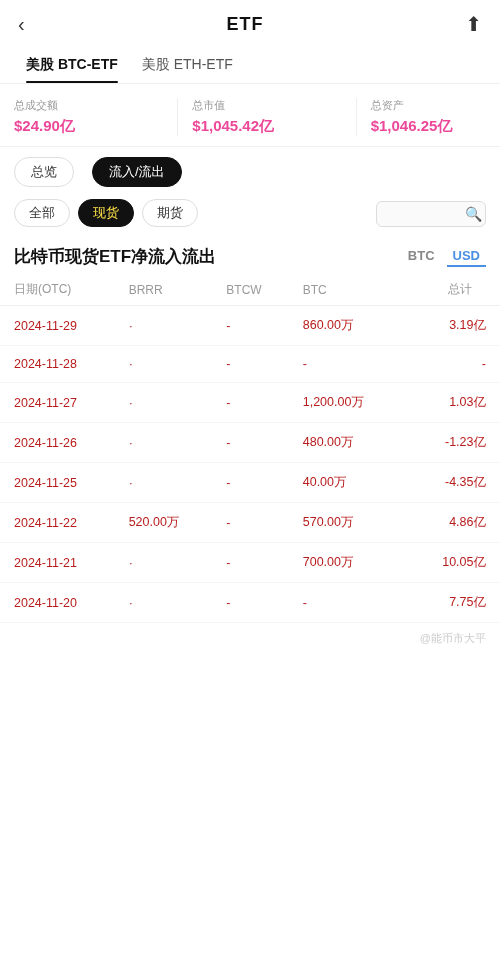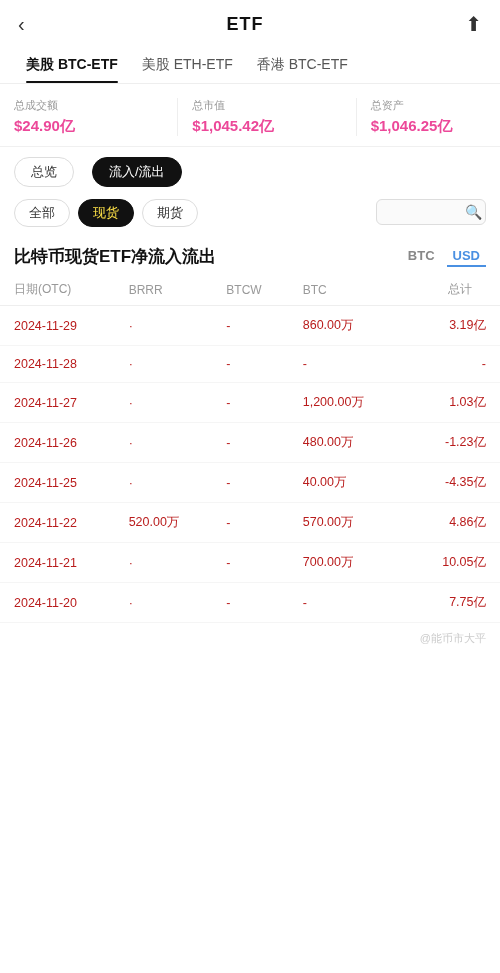--- a/index.html
+++ b/index.html
@@ -107,21 +107,21 @@
     }
     .filter-btn.active {
       background: #111;
       color: #fff;
       border-color: #111;
     }
 
     
     .filter-row-2 {
       display: flex;
-      align-items: flex-start;
+      align-items: flex-end;
       padding: 6px 14px 8px;
       gap: 8px;
     }
     .filter-btn-sm {
       padding: 4px 14px;
       border-radius: 16px;
       border: 1px solid #ddd;
       font-size: 13px;
       color: #333;
       background: #fff;
@@ -235,21 +235,20 @@
 
 <div class="header">
   <span class="header-icon">‹</span>
   <span class="header-title">ETF</span>
   <span class="header-icon">⬆</span>
 </div>
 
 <div class="tabs-primary">
   <div class="tab-primary active">美股 BTC-ETF</div>
   <div class="tab-primary">美股 ETH-ETF</div>
-  <div class="tab-primary">香港 BTC-ETF</div>
 </div>
 
 <div class="stats-row">
   <div class="stat-item">
     <div class="stat-label">总成交额</div>
     <div class="stat-value">$24.90亿</div>
   </div>
   <div class="stat-item">
     <div class="stat-label">总市值</div>
     <div class="stat-value">$1,045.42亿</div>

